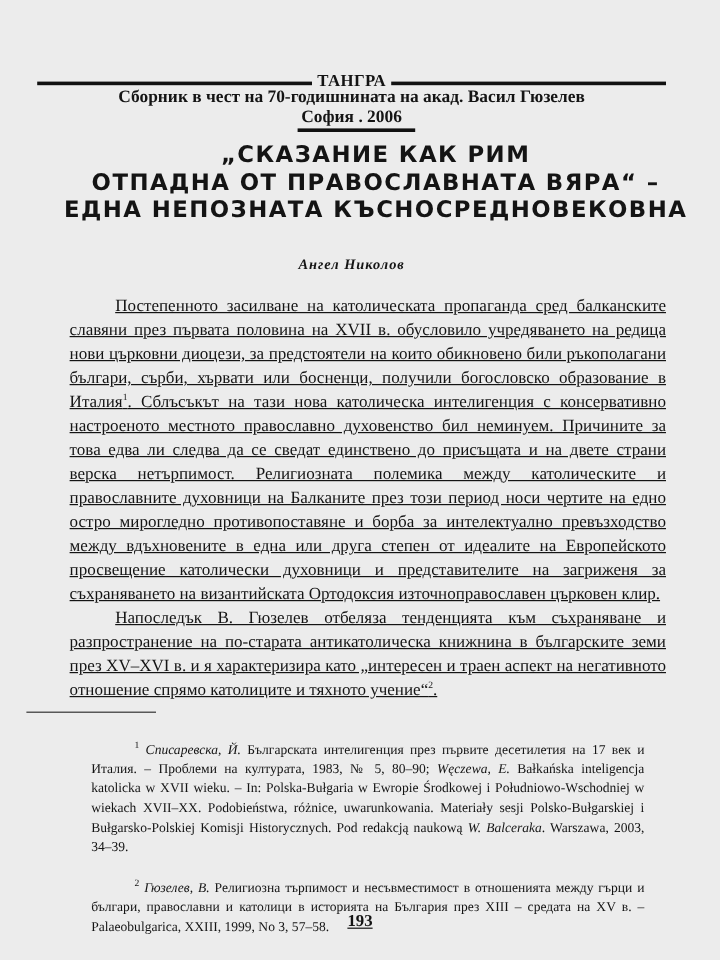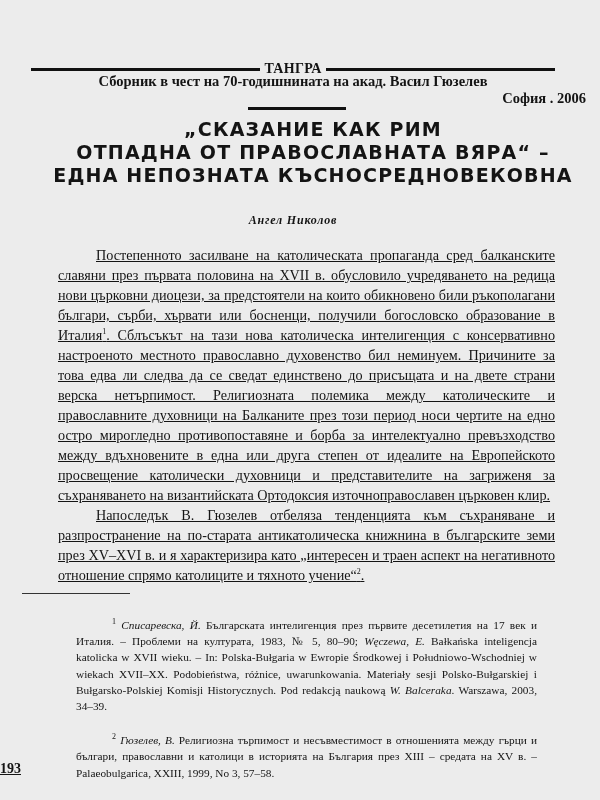--- a/index.html
+++ b/index.html
@@ -18,21 +18,21 @@
   .header-rule .line { flex: 1; height: 3px; background: #111; }
   .header-rule .journal {
     padding: 0 4px; font-weight: bold; font-size: 14px; letter-spacing: 0.3px;
   }
   .collection {
     position: absolute; left: 0; right: 14px; top: 73px;
     text-align: center; font-weight: bold; font-size: 14.5px;
   }
   .place {
     position: absolute; left: 0; right: 14px; top: 90px;
-    text-align: right; font-weight: bold; font-size: 14.5px;
+    text-align: center; font-weight: bold; font-size: 14.5px;
   }
   .place-rule {
     position: absolute; left: 248px; width: 98px; top: 107px; height: 3px; background: #111;
   }
 
   .title {
     position: absolute; left: 0; right: 14px; top: 118px;
     text-align: center;
     font-family: "DejaVu Sans", "Liberation Sans", sans-serif;
     font-weight: bold; font-size: 19px; line-height: 23px;
@@ -58,21 +58,21 @@
   }
   .footnotes {
     position: absolute; left: 58px; width: 497px; top: 599px;
     font-size: 11.3px; line-height: 16.2px; text-align: justify;
   }
   .footnotes p { margin: 18px; text-indent: 36px; }
   .footnotes .it { font-style: italic; }
 
   .page-number {
     position: absolute; left: 0; right: 0; top: 761px;
-    font-weight: bold; font-size: 14px; text-decoration: underline;
+    text-align: center; font-weight: bold; font-size: 14px; text-decoration: underline;
   }
 </style>
 </head>
 <body>
 
 <div class="page">
 
   <div class="header-rule">
     <div class="line"></div>
     <span class="journal">ТАНГРА</span>

